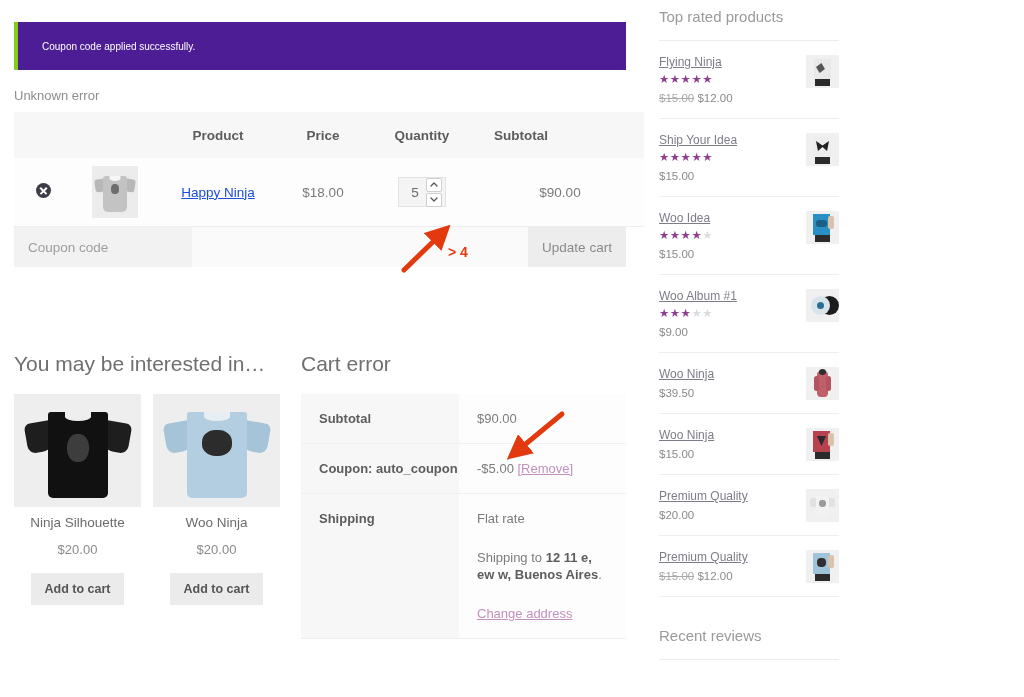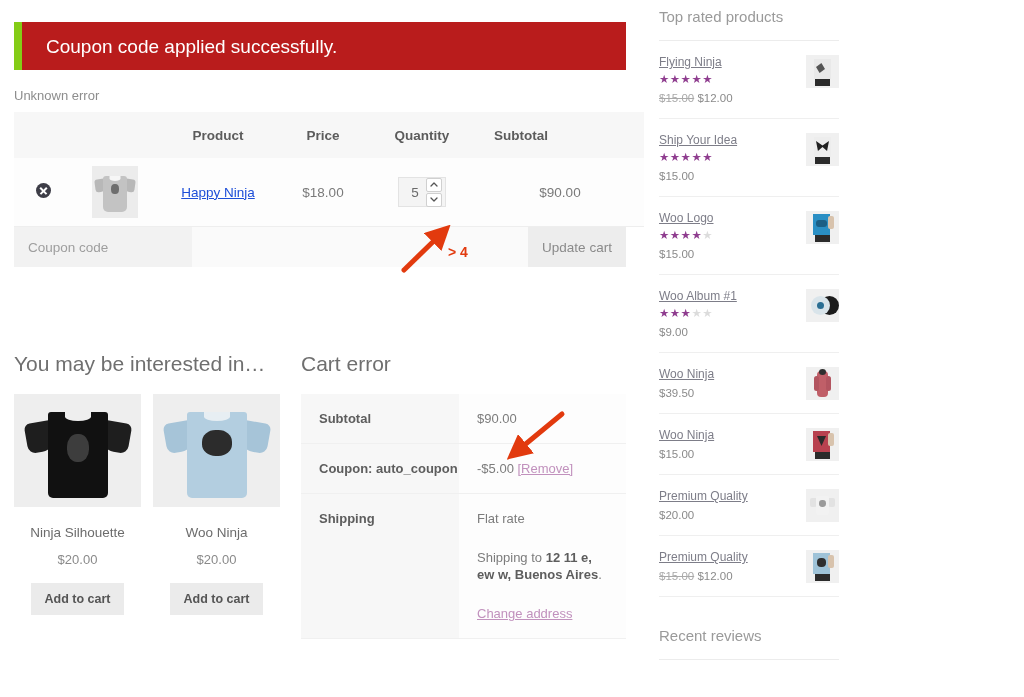--- a/index.html
+++ b/index.html
@@ -24,24 +24,24 @@
   
   .main-col {
     position: absolute;
     left: 14px;
     top: 0;
     width: 612px;
   }
 
   
   .notice-success {
-    background: #b91c1c;
-    border-left: 8px solid #84cc16;
+    background: #4c1d95;
+    border-left: 4px solid #84cc16;
     color: #ffffff;
-    font-size: 19px;
+    font-size: 10px;
     padding: 17px 0 17px 24px;
     box-sizing: border-box;
     height: 48px;
     line-height: 15px;
     margin-top: 22px;
     width: 612px;
   }
 
   .error-text {
     font-size: 13px;
@@ -229,21 +229,21 @@
   .upsell-img {
     width: 127px;
     height: 113px;
     background: #eeeeee;
     position: relative;
     overflow: hidden;
   }
   .upsell-name {
     font-size: 13.5px;
     color: #6c6c6c;
-    margin-top: 18px;
+    margin-top: 8px;
     line-height: 16px;
   }
   .upsell-price {
     font-size: 13px;
     color: #8a8a8a;
     margin-top: 11px;
   }
   .addcart-btn {
     margin-top: 16px;
     background: #ebebeb;
@@ -561,21 +561,21 @@
         </div>
         <div class="pi-thumb">
           <span style="position:absolute;left:8px;top:4px;width:17px;height:20px;background:#ededed;"></span>
           <span style="position:absolute;left:10px;top:8px;width:13px;height:10px;background:#222;clip-path:polygon(0 0,50% 45%,100% 0,85% 100%,50% 60%,15% 100%);"></span>
           <span style="position:absolute;left:9px;top:24px;width:15px;height:7px;background:#2b2b2b;"></span>
         </div>
       </div>
 
       <div class="prod-item">
         <div class="pi-left">
-          <a class="pi-name">Woo Logo</a>
+          <a class="pi-name">Woo Idea</a>
           <div class="stars"><span class="star-on">★★★★</span><span class="star-off">★</span></div>
           <div class="pi-price"><span>$15.00</span></div>
         </div>
         <div class="pi-thumb">
           <span style="position:absolute;left:7px;top:3px;width:17px;height:21px;background:#2a8fc4;"></span>
           <span style="position:absolute;left:10px;top:9px;width:11px;height:7px;background:#1b5f85;border-radius:3px;"></span>
           <span style="position:absolute;left:9px;top:24px;width:15px;height:7px;background:#2b2b2b;"></span>
           <span style="position:absolute;left:22px;top:5px;width:6px;height:13px;background:#d8c3ad;border-radius:2px;"></span>
         </div>
       </div>

